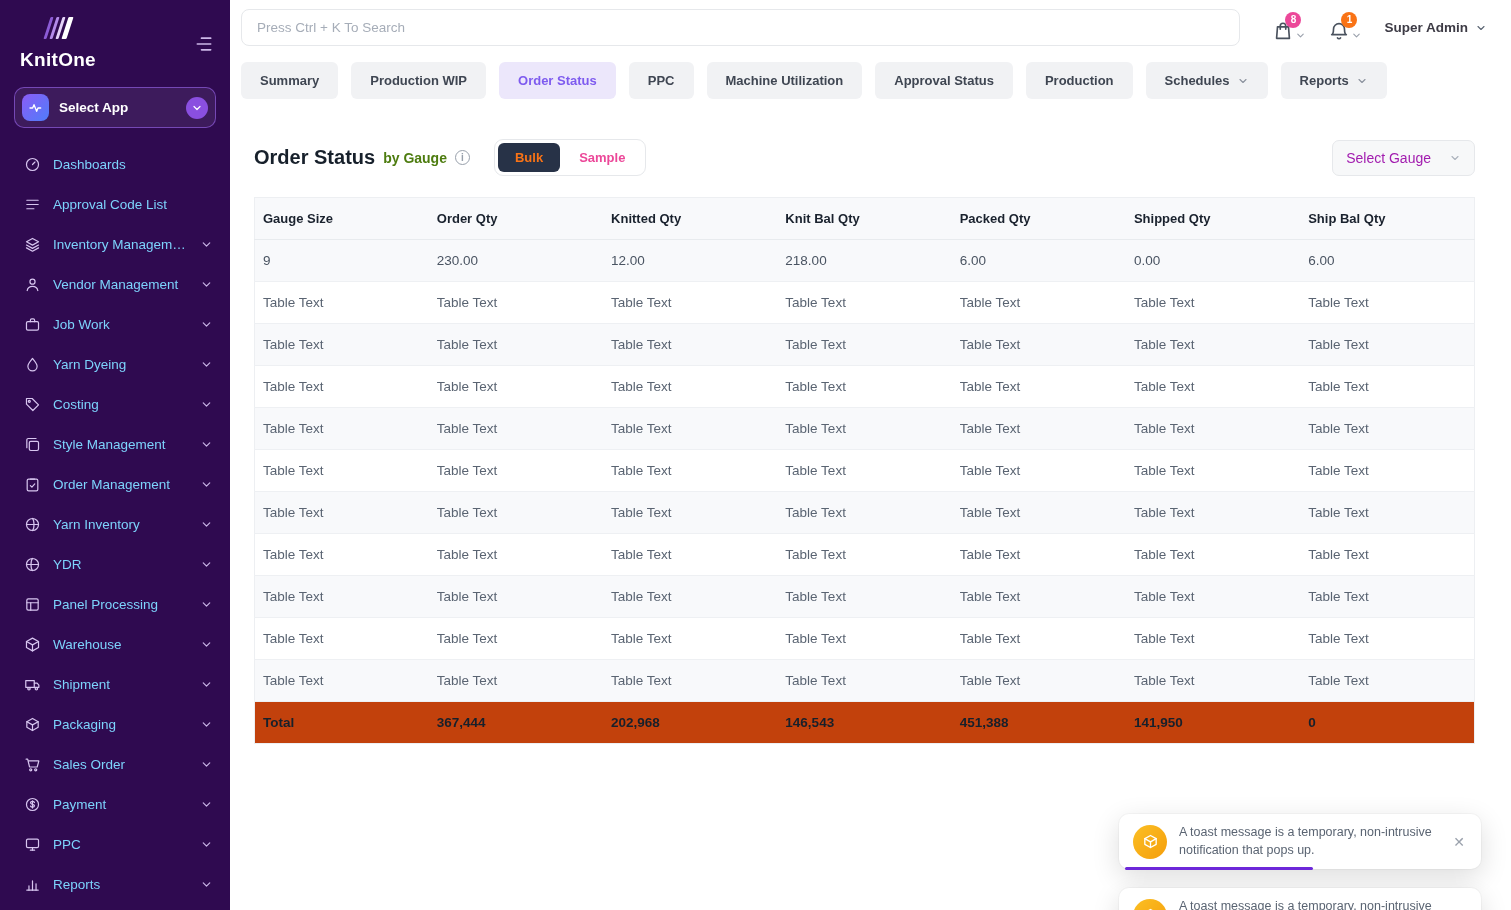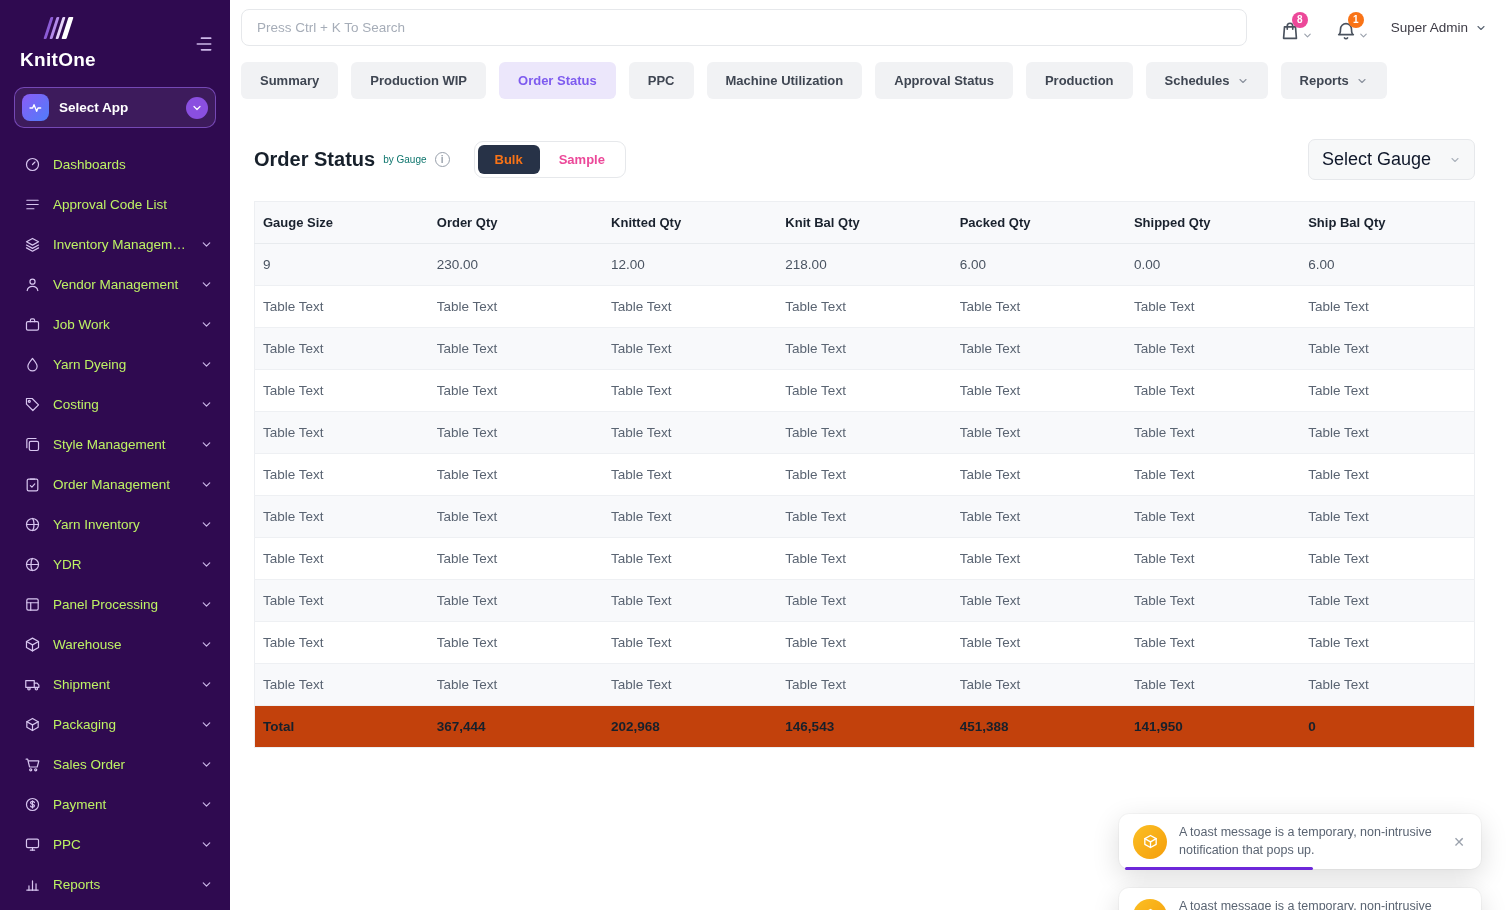--- a/index.html
+++ b/index.html
@@ -33,61 +33,61 @@
     cursor:pointer; width:calc(100% - 28px); font-family:inherit;
   }
   .sa-icon { width:27px; height:27px; border-radius:8px; background:linear-gradient(135deg,#8B5CF6,#4F7DF9);
     display:flex; align-items:center; justify-content:center; flex:none; }
   .sa-icon svg { width:16px; height:16px; stroke:#fff; fill:none; stroke-width:2; stroke-linecap:round; stroke-linejoin:round; }
   .sa-chev { margin-left:auto; width:22px; height:22px; border-radius:50%; background:#8A4FE0;
     display:flex; align-items:center; justify-content:center; flex:none; }
   .sa-chev svg { width:12px; height:12px; stroke:#fff; fill:none; stroke-width:2.4; stroke-linecap:round; stroke-linejoin:round; }
   .nav { flex:1; overflow:hidden; padding:4px 0; }
   .nav-item { display:flex; align-items:center; gap:12px; padding:0 17px 0 24px; height:40px;
-    font-size:13.5px; color:#bef264; cursor:pointer; }
+    font-size:13.5px; color:#7dd3fc; cursor:pointer; }
   .nico { width:17px; height:17px; stroke:#D8C6F0; fill:none; stroke-width:1.7; stroke-linecap:round; stroke-linejoin:round; flex:none; }
   .nav-label { flex:1; white-space:nowrap; overflow:hidden; text-overflow:ellipsis; }
   .nchev { width:13px; height:13px; stroke:#C9B4E6; fill:none; stroke-width:2.2; stroke-linecap:round; stroke-linejoin:round; flex:none; }
   
   .main { flex:1; min-width:0; display:flex; flex-direction:column; }
   .topbar { display:flex; align-items:center; gap:32px; padding:9px 24px 6px 11px; }
   .search {
     flex:1; height:37px; border:1px solid #E6E8EB; border-radius:8px; padding:0 15px;
     font-size:13.5px; color:#374151; outline:none; background:#fff; font-family:inherit;
   }
   .search::placeholder { color:#A6ADB8; }
   .top-icons { display:flex; align-items:center; gap:22px; }
   .icon-wrap { position:relative; display:flex; align-items:flex-end; gap:1px; cursor:pointer; padding-top:6px; }
   .icon-wrap .main-ic { width:22px; height:22px; stroke:#4A525E; fill:none; stroke-width:1.8; stroke-linecap:round; stroke-linejoin:round; }
   .tchev { width:11px; height:11px; stroke:#9AA1AC; fill:none; stroke-width:2.4; stroke-linecap:round; stroke-linejoin:round; margin-bottom:1px; }
   .badge { position:absolute; top:-2px; right:5px; min-width:16px; height:16px; border-radius:8px;
     font-size:10px; font-weight:700; color:#fff; display:flex; align-items:center; justify-content:center; padding:0 4px; }
   .badge-pink { background:#EC4899; }
   .badge-orange { background:#F97316; }
-  .user-menu { display:flex; align-items:center; gap:7px; font-size:13.5px; font-weight:400; color:#3D3B45; cursor:pointer; }
+  .user-menu { display:flex; align-items:center; gap:7px; font-size:13.5px; font-weight:700; color:#3D3B45; cursor:pointer; }
   .user-menu svg { width:12px; height:12px; stroke:#5A6472; fill:none; stroke-width:2.2; stroke-linecap:round; stroke-linejoin:round; }
   
   .tabs { display:flex; gap:13px; padding:10px 24px 14px 11px; align-items:flex-end; }
   .tab { background:#F1F2F4; border:none; border-radius:6px; padding:11px 19px; font-size:13px; font-weight:600;
     color:#3F4652; cursor:pointer; display:flex; align-items:center; gap:7px; font-family:inherit; white-space:nowrap; }
   .tab.active { background:#ECE7FB; color:#7E5BEF; }
   .tab svg { width:12px; height:12px; stroke:#8A919D; fill:none; stroke-width:2.2; stroke-linecap:round; stroke-linejoin:round; }
   
   .content { padding:26px 36px 0 24px; }
   .content-head { display:flex; align-items:center; }
   .page-title { font-size:20px; font-weight:700; color:#17202B; margin:0; }
-  .subtitle { margin-left:8px; font-size:10px; color:#0f766e; }
+  .subtitle { margin-left:8px; font-size:14px; color:#4d7c0f;font-weight:bold; }
   .info-icon { margin-left:8px; width:15px; height:15px; border:1.5px solid #98A0AB; border-radius:50%;
     color:#98A0AB; font-size:10px; font-weight:700; display:flex; align-items:center; justify-content:center; cursor:pointer; }
   .segmented { margin-left:24px; display:flex; border:1px solid #E6E8EB; border-radius:9px; padding:3px; background:#fff; gap:2px; }
   .seg { border:none; background:transparent; padding:7px 17px; font-size:13px; font-weight:600; color:#ec4899;
     border-radius:6px; cursor:pointer; font-family:inherit; }
   .seg.active { background:#273247; color:#f97316; }
   .gauge-select { margin-left:auto; display:flex; align-items:center; gap:18px; border:1px solid #E6E8EB;
-    background:#F7F8F9; border-radius:7px; padding:9px 13px; font-size:18px; color:#0f172a; cursor:pointer; }
+    background:#F7F8F9; border-radius:7px; padding:9px 13px; font-size:14px; color:#a21caf; cursor:pointer; }
   .gauge-select svg { width:12px; height:12px; stroke:#ABB2BC; fill:none; stroke-width:2.2; stroke-linecap:round; stroke-linejoin:round; }
   
   .data-table { width:100%; border-collapse:collapse; margin-top:21px; border:1px solid #EDEFF2; table-layout:fixed; }
   .data-table th { background:#F8F9FB; text-align:left; font-size:13px; font-weight:700; color:#1A222E;
     padding:13px 8px; border-bottom:1px solid #E8EBEE; }
   .data-table td { font-size:13.5px; color:#5A6472; padding:13px 8px; border-bottom:1px solid #EEF0F3; }
   .data-table tbody tr:nth-child(odd) { background:#F8F9FB; }
   .data-table tbody tr:first-child td { color:#4A5462; }
   .data-table tfoot td { font-weight:700; color:#17202B; background:#c2410c; border-bottom:none; border-top:1px solid #E5E8EC; }
   

